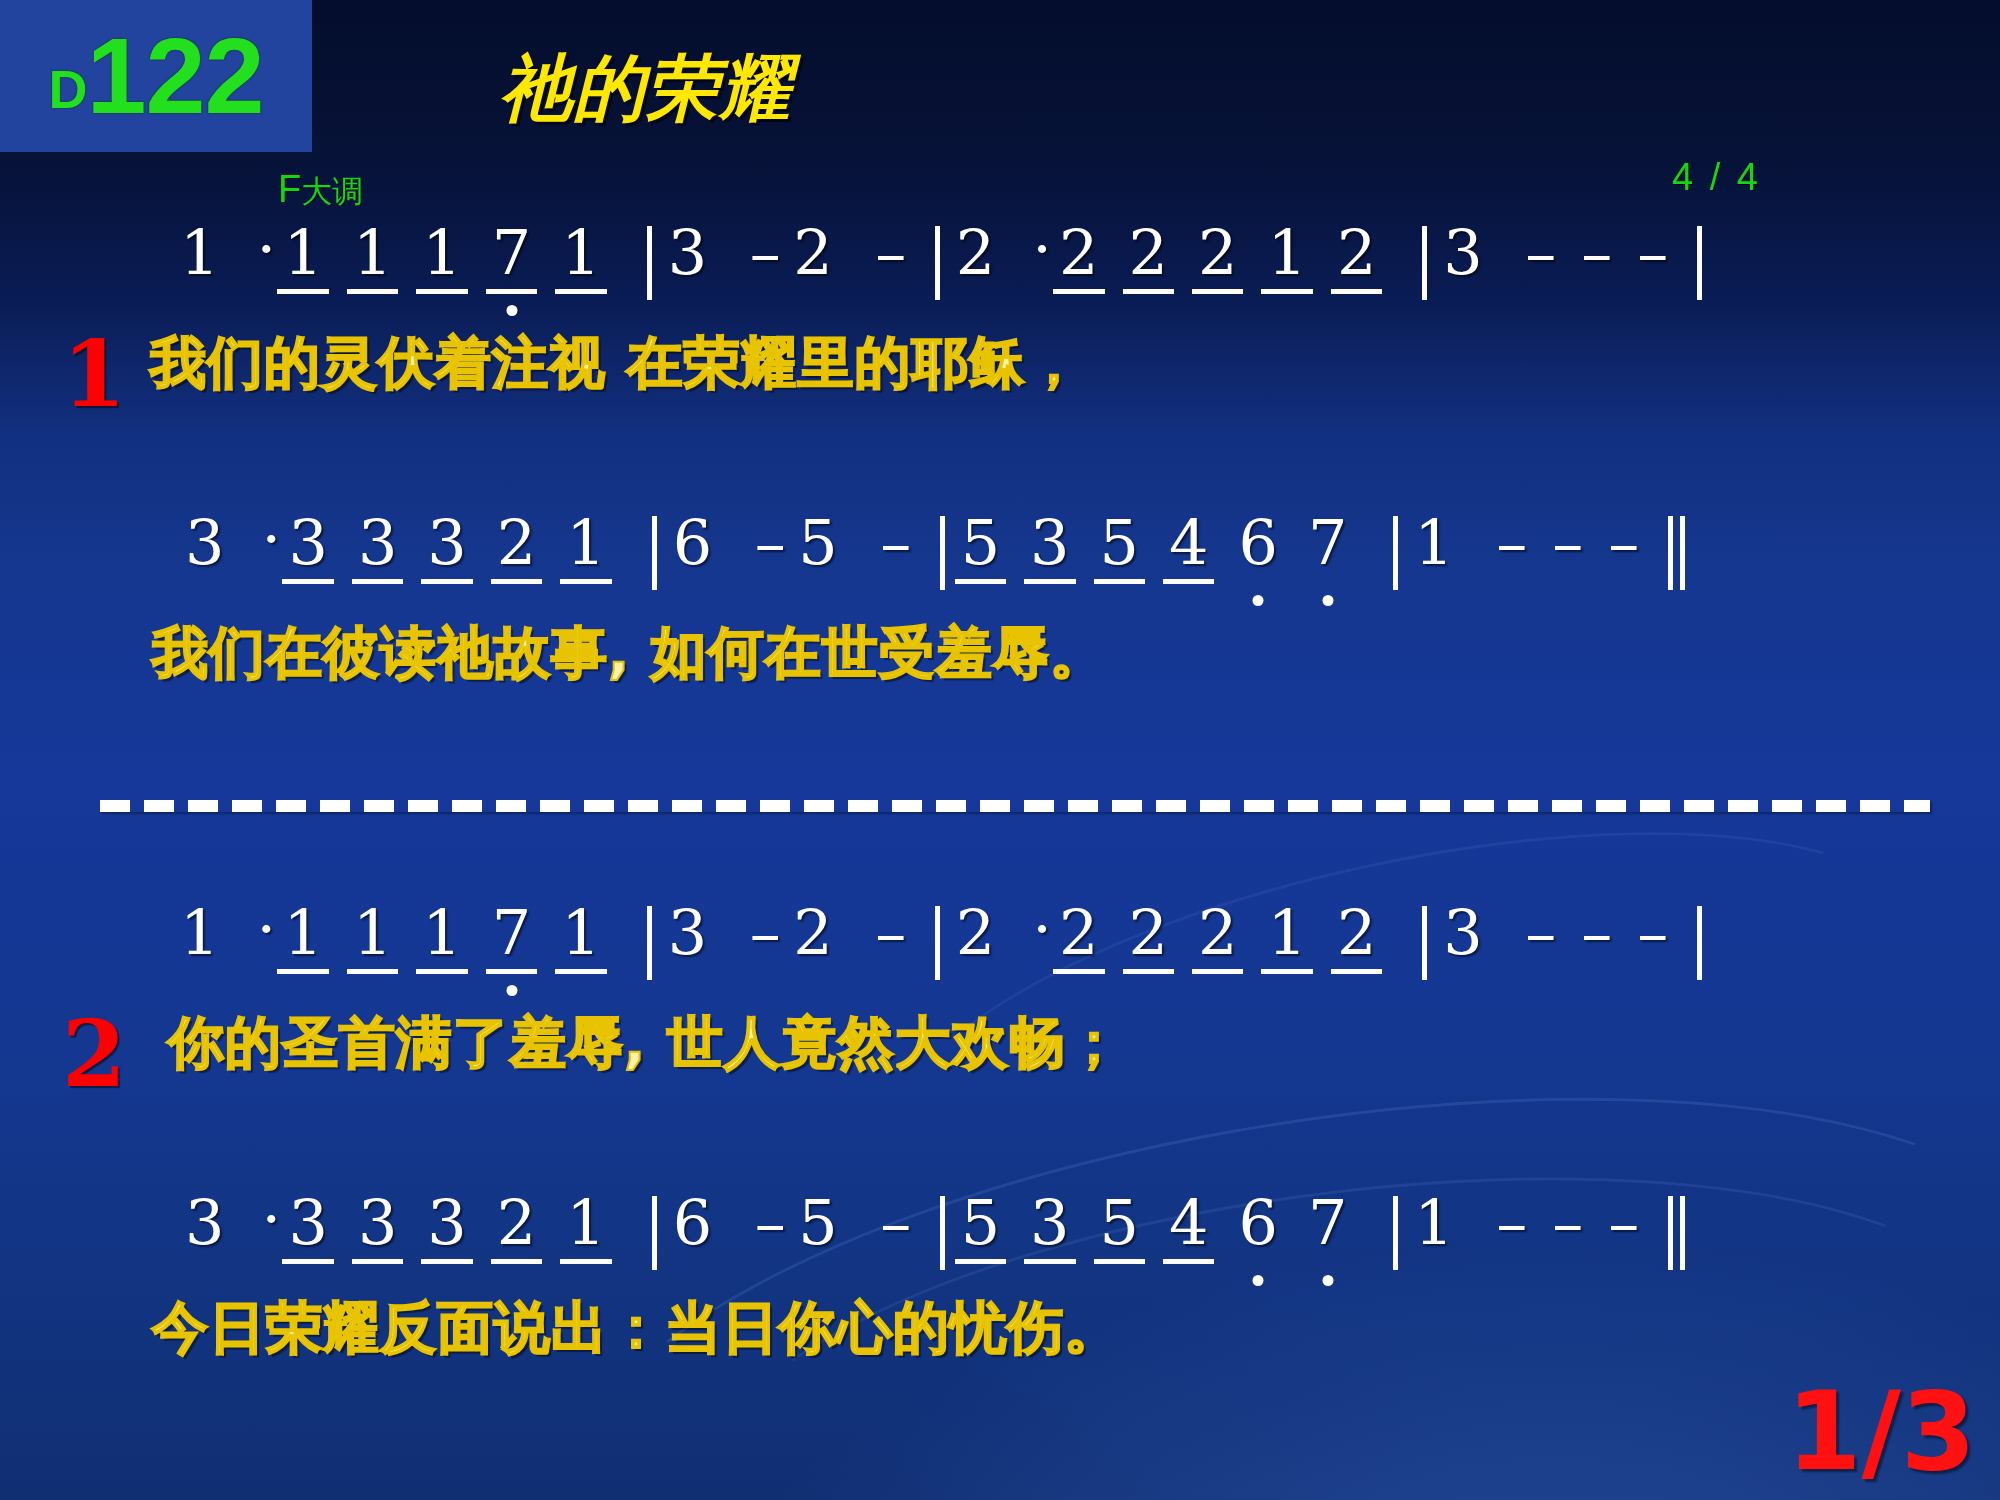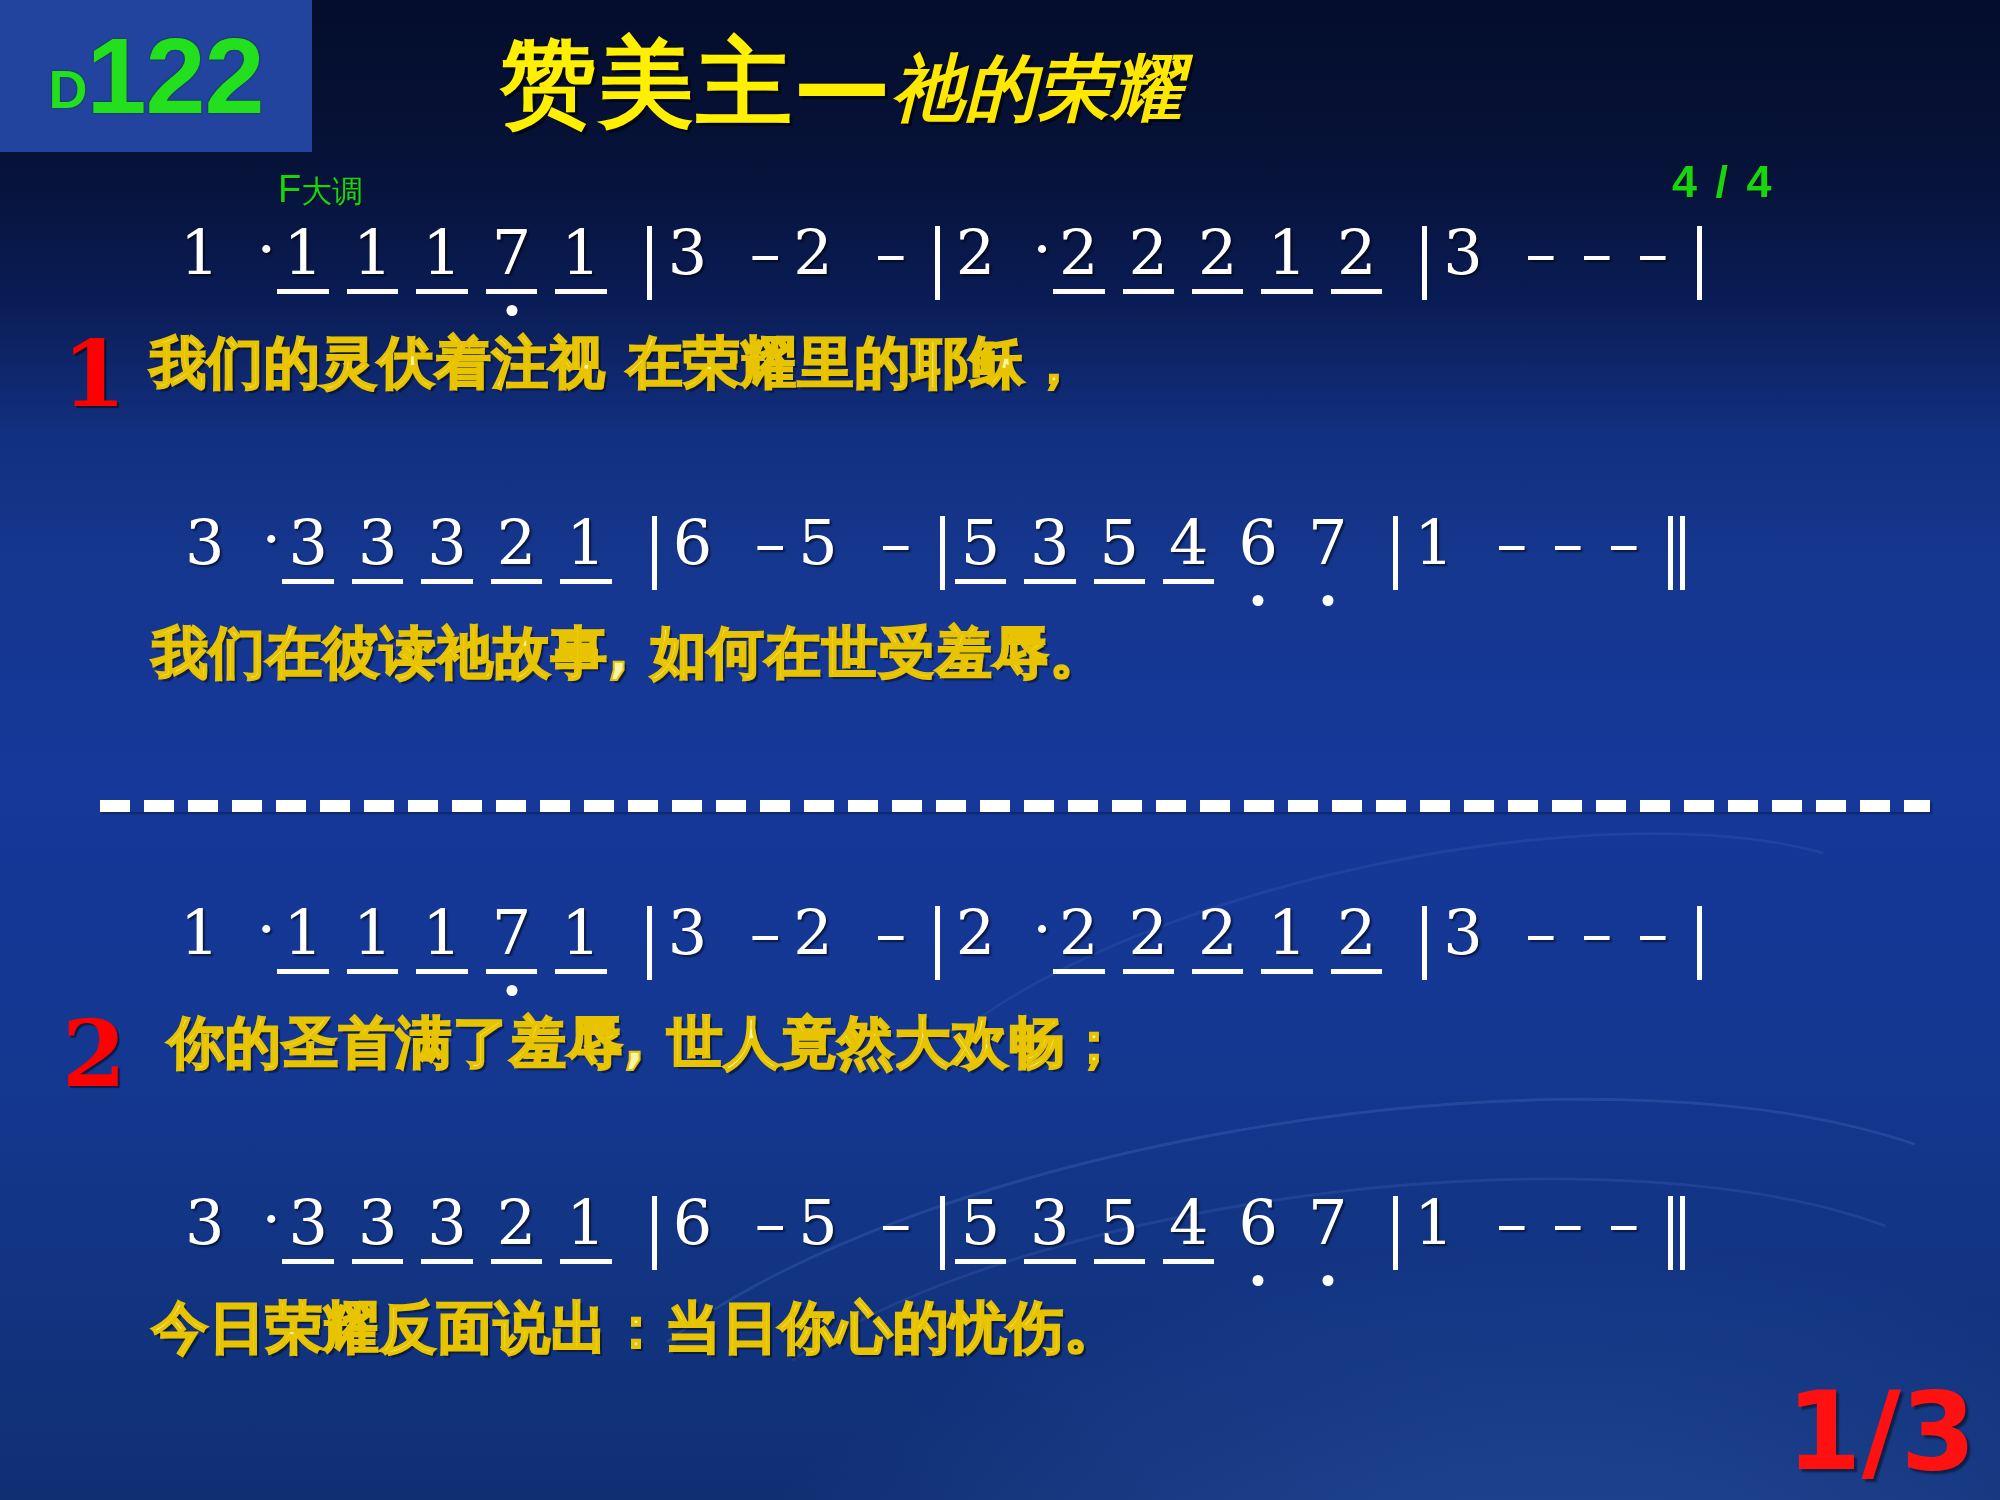--- a/index.html
+++ b/index.html
@@ -64,21 +64,21 @@
   #key{
     position:absolute;left:278px;top:168px;
     color:#17d60e;font-weight:normal;white-space:nowrap;
     text-shadow:1px 1px 0 rgba(0,0,0,.5);
   }
   #key .big{font-size:38px;}
   #key .sm{font-size:31px;}
 
   #meter{
     position:absolute;left:1672px;top:156px;
-    color:#17d60e;font-weight:bold;font-size:45px;letter-spacing:3px;
+    color:#17d60e;font-weight:normal;font-size:38px;letter-spacing:3px;
     text-shadow:1px 1px 0 rgba(0,0,0,.5);white-space:nowrap;
   }
 
   
   .notation{
     position:absolute;white-space:nowrap;
     color:#ffffff;
     font-family:"DejaVu Serif","Liberation Serif",serif;
     font-size:62px;line-height:1;
     text-shadow:2px 2px 2px rgba(0,0,0,.55);
@@ -146,21 +146,20 @@
   <div class="swirl c"></div>
 
   <div id="badge">
     <div id="badge-text">
       <span id="badge-prefix">D</span>
         <span id="badge-num">122</span>
     </div>
   </div>
 
   <div id="title">
-    <span id="title-main">赞美主—</span>
       <span id="title-sub">祂的荣耀</span>
   </div>
 
   <div id="key">
     <span class="big">F</span><span class="sm">大调</span>
   </div>
 
   <div id="meter">4 / 4</div>
 
   <div class="notation" id="nl0" style="left:180px;top:222px;"><span class="nt"><span class="g">1</span></span><span class="sp"></span><span class="dotsep">·</span><span class="nt u"><span class="g">1</span></span><span class="sp"></span><span class="nt u"><span class="g">1</span></span><span class="sp"></span><span class="nt u"><span class="g">1</span></span><span class="sp"></span><span class="nt u"><span class="g">7</span><span class="lowdot"></span></span><span class="sp"></span><span class="nt u"><span class="g">1</span></span><span class="sp"></span><span class="bar"></span><span class="nt"><span class="g">3</span></span><span class="sp"></span><span class="dash">–</span><span class="nt"><span class="g">2</span></span><span class="sp"></span><span class="dash">–</span><span class="bar"></span><span class="nt"><span class="g">2</span></span><span class="sp"></span><span class="dotsep">·</span><span class="nt u"><span class="g">2</span></span><span class="sp"></span><span class="nt u"><span class="g">2</span></span><span class="sp"></span><span class="nt u"><span class="g">2</span></span><span class="sp"></span><span class="nt u"><span class="g">1</span></span><span class="sp"></span><span class="nt u"><span class="g">2</span></span><span class="sp"></span><span class="bar"></span><span class="nt"><span class="g">3</span></span><span class="sp"></span><span class="dash">–</span><span class="dash">–</span><span class="dash">–</span><span class="bar"></span></div>

